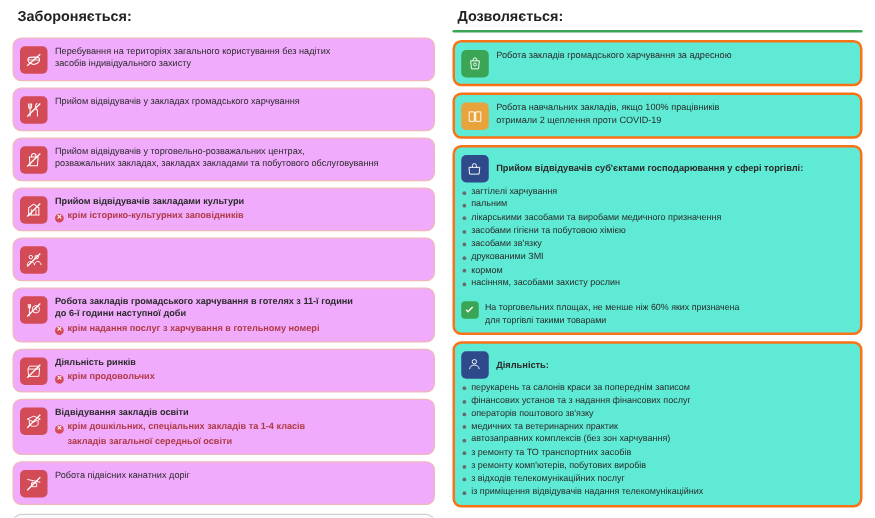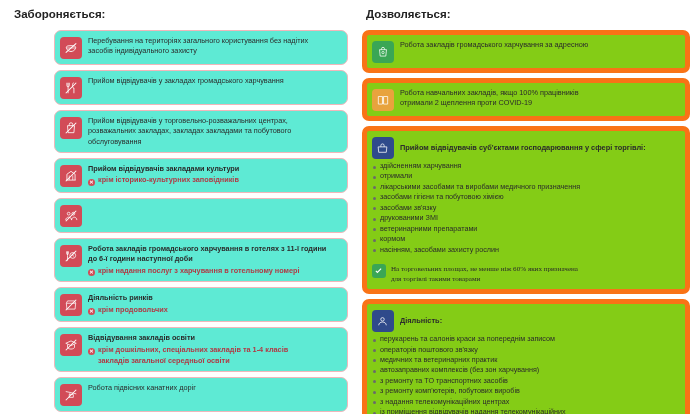--- a/index.html
+++ b/index.html
@@ -38,27 +38,26 @@
   .items { display: flex; flex-direction: column; gap: 5px; }
 
   .card {
     display: flex;
     align-items: flex-start;
     border-radius: 7px;
     padding: 5px 8px 5px 5px;
     min-height: 26px;
   }
   .card-red {
+    background: #f0abfc;
+    border: 1px solid #f0b7bb;
+  }
+  .card-green {
     background: #5eead4;
-    border: 1px solid #f0b7bb;
-    margin-left: 44px;
-  }
-  .card-green {
-    background: #84cc16;
-    border: 5px solid #f97316;
+    border: 2px solid #f97316;
   }
 
   .ico {
     flex: 0 0 auto;
     width: 22px; height: 22px;
     border-radius: 4px;
     display: flex;
     align-items: center;
     justify-content: center;
     margin-right: 6px;
@@ -112,21 +111,20 @@
     border-radius: 50%;
     background: #6a6a6a;
   }
 
   .note-inline {
     display: flex;
     align-items: flex-start;
     gap: 5px;
     margin-top: 5px;
     padding-top: 4px;
-    font-family: Liberation Serif, serif;
   }
   .note-inline .mini {
     flex: 0 0 auto;
     width: 14px; height: 14px;
     border-radius: 3px;
     background: #3aa655;
     display: flex; align-items: center; justify-content: center;
   }
   .note-inline .ln { font-size: 7.1px; }
 
@@ -346,27 +344,26 @@
           <div class="hdr-row green-head" data-name="list-item-header">
             <span class="ico" style="background:#2f4a8b;margin-right:0" data-name="retail-icon">
               <svg width="13" height="13" viewBox="0 0 24 24">
                   <path d="M4 9h16l-1 10H5L4 9z" fill="none" stroke="#fff" stroke-width="1.4"></path>
                   <path d="M9 9V6.5a3 3 0 016 0V9" fill="none" stroke="#fff" stroke-width="1.4"></path>
                 </svg>
             </span>
             <span class="t" data-name="header-text">Прийом відвідувачів суб'єктами господарювання у сфері торгівлі:</span>
           </div>
           <ul class="list" data-name="bullet-list">
-            <li data-name="bullet">здійсненням харчування</li>
-            <li data-name="bullet">отримали</li>
+            <li data-name="bullet">загтілелі харчування</li>
+            <li data-name="bullet">пальним</li>
             <li data-name="bullet">лікарськими засобами та виробами медичного призначення</li>
             <li data-name="bullet">засобами гігієни та побутовою хімією</li>
             <li data-name="bullet">засобами зв'язку</li>
             <li data-name="bullet">друкованими ЗМІ</li>
-            <li data-name="bullet">ветеринарними препаратами</li>
             <li data-name="bullet">кормом</li>
             <li data-name="bullet">насінням, засобами захисту рослин</li>
           </ul>
           <div class="note-inline" data-name="note">
             <span class="mini" data-name="check-square-icon">
               <svg width="9" height="9" viewBox="0 0 24 24">
                   <path d="M5 13l4 4 10-10" fill="none" stroke="#fff" stroke-width="3"></path>
                 </svg>
             </span>
             <div>
@@ -383,26 +380,27 @@
             <span class="ico" style="background:#2f4a8b;margin-right:0" data-name="services-icon">
               <svg width="13" height="13" viewBox="0 0 24 24">
                   <circle cx="12" cy="8" r="3.2" fill="none" stroke="#fff" stroke-width="1.4"></circle>
                   <path d="M5 19c0-3.6 3.1-6 7-6s7 2.4 7 6" fill="none" stroke="#fff" stroke-width="1.4"></path>
                 </svg>
             </span>
             <span class="t" data-name="header-text">Діяльність:</span>
           </div>
           <ul class="list" data-name="bullet-list">
             <li data-name="bullet">перукарень та салонів краси за попереднім записом</li>
+            <li data-name="bullet">фінансових установ та з надання фінансових послуг</li>
             <li data-name="bullet">операторів поштового зв'язку</li>
             <li data-name="bullet">медичних та ветеринарних практик</li>
             <li data-name="bullet">автозаправних комплексів (без зон харчування)</li>
             <li data-name="bullet">з ремонту та ТО транспортних засобів</li>
             <li data-name="bullet">з ремонту комп'ютерів, побутових виробів</li>
-            <li data-name="bullet">з надання телекомунікаційних центрах</li>
+            <li data-name="bullet">з відходів телекомунікаційних послуг</li>
             <li data-name="bullet">із приміщення відвідувачів надання телекомунікаційних</li>
 
           </ul>
         </div>
       </div>
 
     </div>
   </div>
 
 </div>

